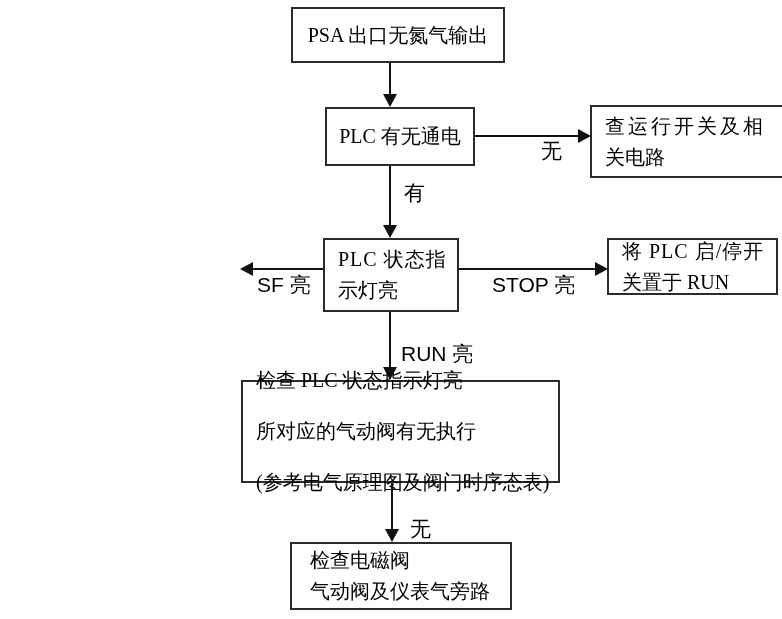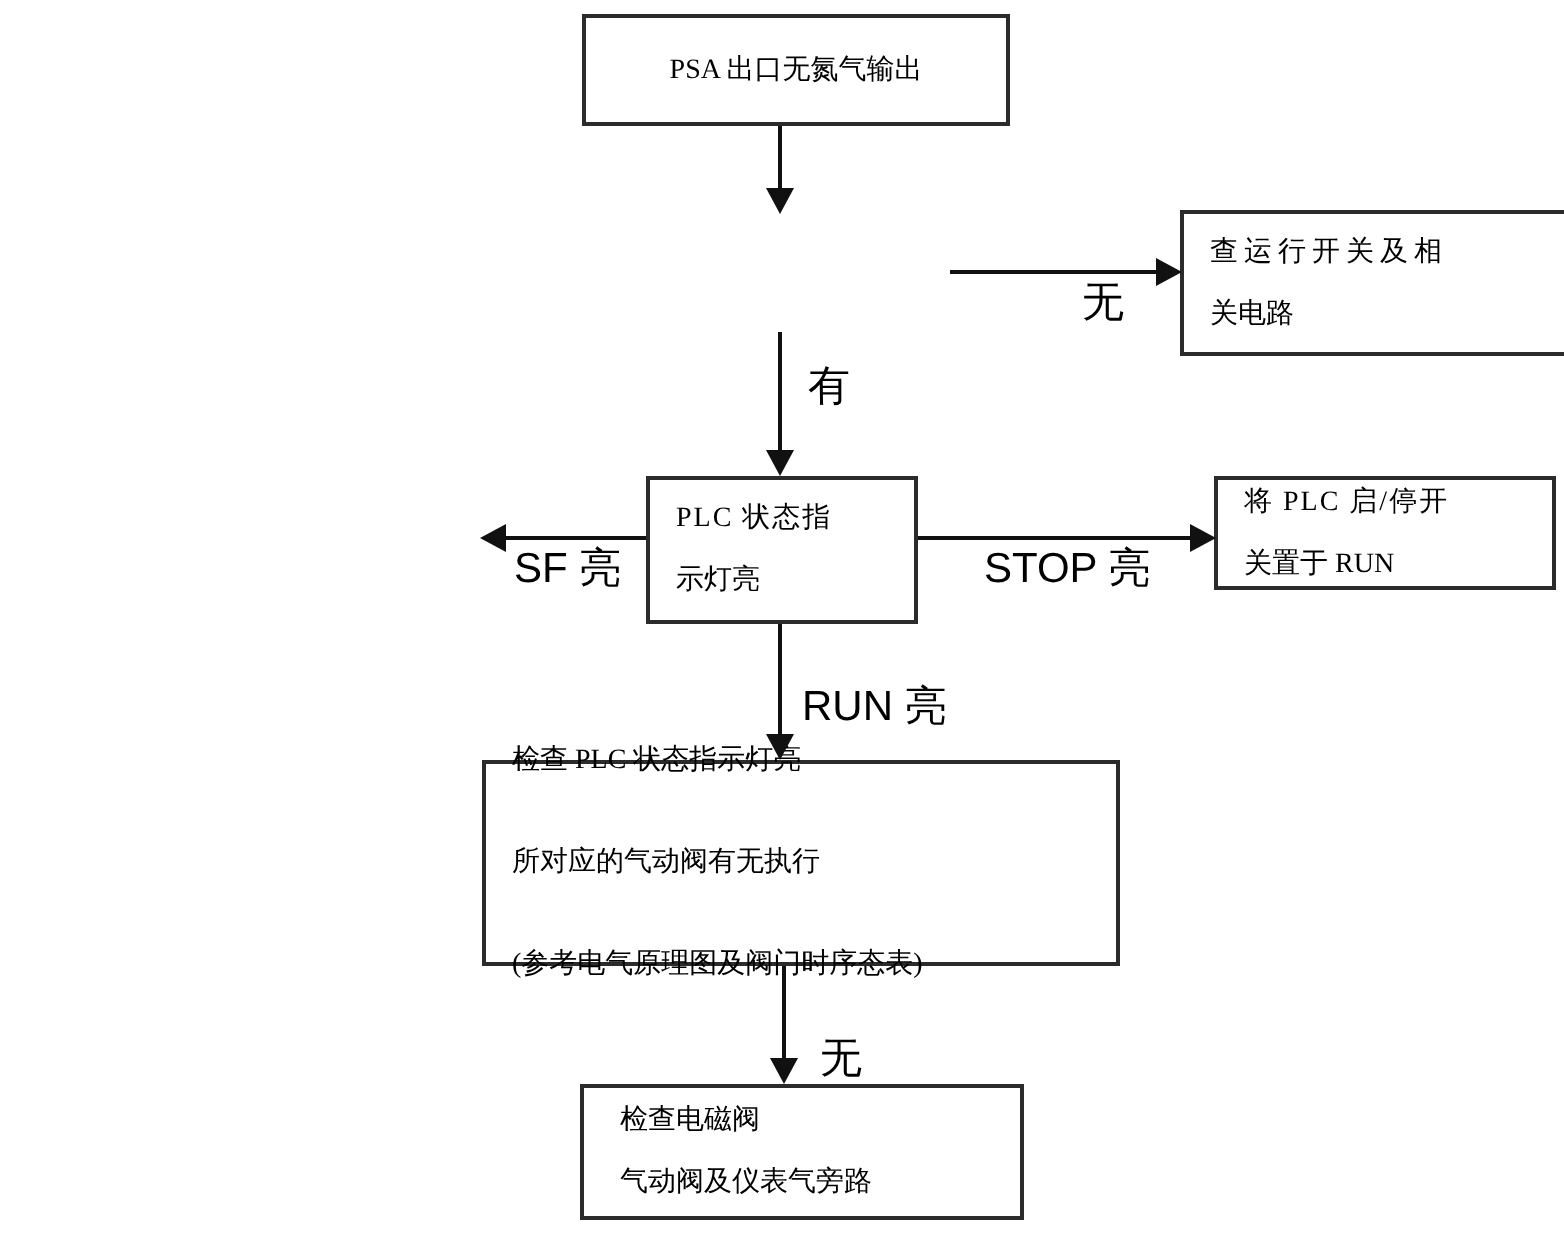--- a/index.html
+++ b/index.html
@@ -10,21 +10,21 @@
     height: 619px;
     background: #ffffff;
     font-family: "Liberation Serif", serif;
     color: #000000;
     overflow: hidden;
   }
   .node {
     position: absolute;
     border: 2px solid #2b2b2b;
     background: #ffffff;
-    font-size: 14px;
+    font-size: 20px;
     line-height: 31px;
     display: flex;
     flex-direction: column;
     justify-content: center;
   }
   .node .line { display: block; white-space: nowrap; }
   .center { align-items: center; text-align: center; }
   .leftpad { padding-left: 13px; text-align: left; }
   .ls3 { letter-spacing: 3px; }
   .ls1 { letter-spacing: 1px; }
@@ -45,20 +45,23 @@
 </style>
 </head>
 <body>
 
 <div id="canvas">
 
   <div class="node center" style="left:291px; top:7px; width:214px; height:56px;">
     <span class="line">PSA 出口无氮气输出</span>
   </div>
 
+  <div class="node center" style="left:325px; top:107px; width:150px; height:59px;">
+    <span class="line">PLC 有无通电</span>
+  </div>
 
   <div class="node leftpad" style="left:590px; top:105px; width:228px; height:73px;">
     <span class="line ls3">查运行开关及相</span>
     <span class="line">关电路</span>
   </div>
 
   <div class="node leftpad" style="left:323px; top:238px; width:136px; height:74px;">
     <span class="line ls1">PLC 状态指</span>
     <span class="line">示灯亮</span>
   </div>

